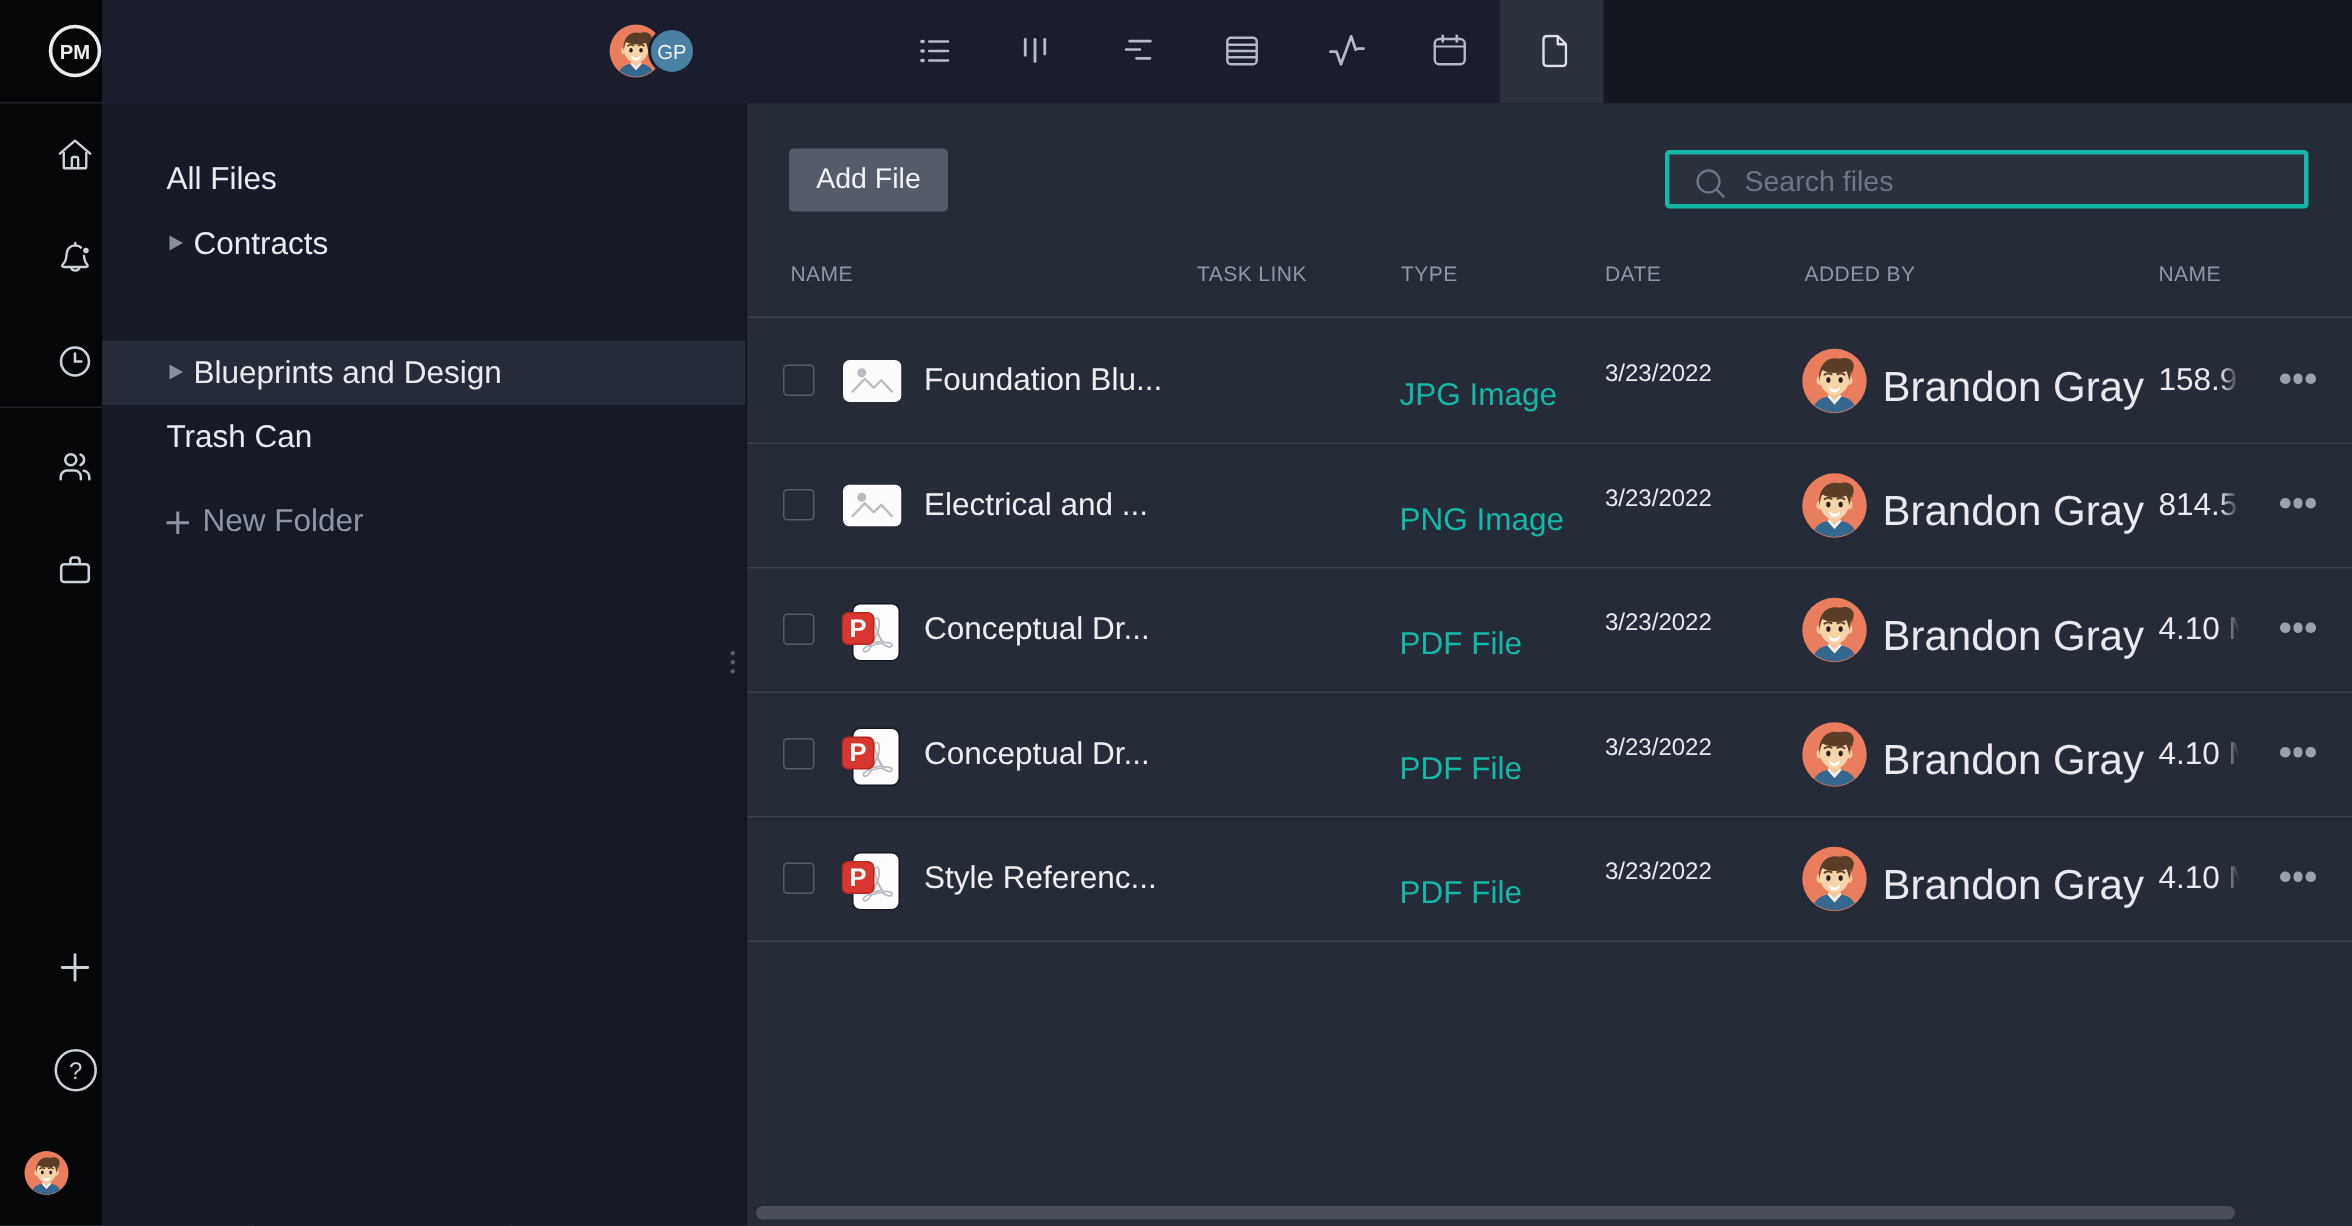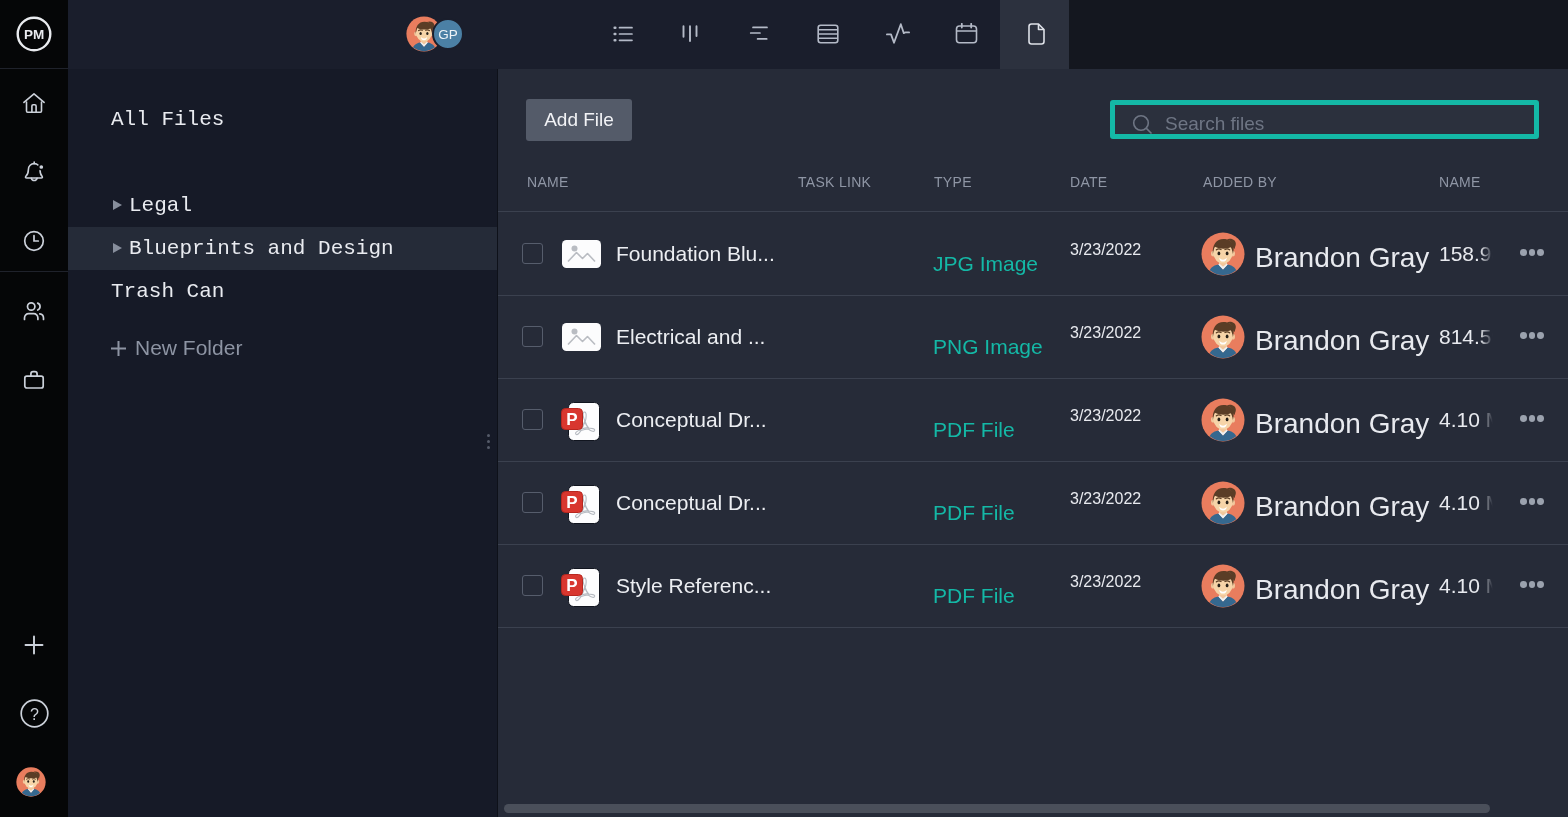--- a/index.html
+++ b/index.html
@@ -8,39 +8,39 @@
   #stage { position:relative; width:1568px; height:817px; }
 
   
   #topbar { left:68px; top:0; width:1500px; height:69px; background:#1a1e2c; }
   #title { position:absolute; left:25px; top:19px; font-size:27px; color:#c3c9d5; letter-spacing:1.8px; }
   #activetab { position:absolute; left:932px; top:0; width:69px; height:69px; background:#2c313e; }
   .tbicon { position:absolute; top:23px; color:#b4bac7; }
 
   
   #sidebar { left:0; top:0; width:68px; height:817px; background:#050607; z-index:5; }
-  .sideicon { position:absolute; left:0; width:68px; display:flex; align-items:center; justify-content:center; color:#ccd1da; }
+  .sideicon { position:absolute; left:16px; width:68px; display:flex; align-items:center; justify-content:center; color:#ccd1da; }
   #sidebar .sep { position:absolute; left:0; width:68px; height:1px; background:#1f222b; }
 
   
   #leftpanel { left:68px; top:69px; width:430px; height:748px; background:#161a27; }
   #lpline { left:497px; top:69px; width:1px; height:748px; background:#0e1119; z-index:4; }
   .navitem { position:absolute; left:0; width:430px; height:43px; line-height:43px; color:#e9ebf0; font-size:21px; }
-  .navlabel { position:absolute; left:43px; top:0;font-family:Liberation Mono, monospace; }
+  .navlabel { position:absolute; left:43px; top:0; }
   .tri { position:absolute; left:45px; top:16px; width:0; height:0; border-left:9px solid #878e9c; border-top:5.5px solid transparent; border-bottom:5.5px solid transparent; }
   #highlight { position:absolute; left:0; top:158px; width:430px; height:43px; background:#252b38; }
   #newfolder { position:absolute; left:42px; top:267px; color:#8d94a3; font-size:21px; height:24px; white-space:nowrap; }
   #newfolder .nftxt { position:absolute; left:25px; top:0; white-space:nowrap; }
   #draghandle { position:absolute; left:419px; top:365px; }
   #draghandle i { display:block; width:3px; height:3px; border-radius:50%; background:#555b69; margin-bottom:3px; }
 
   
   #main { left:498px; top:69px; width:1070px; height:748px; background:#262b38; }
   #addfile { position:absolute; left:28px; top:30px; width:106px; height:42px; background:#545b69; color:#f2f3f6; font-size:19px; border-radius:3px; display:flex; align-items:center; justify-content:center; }
-  #search { position:absolute; left:612px; top:31px; width:429px; height:39px; background:#2b303d; border:5px solid #14b8a6; border-radius:3px; }
+  #search { position:absolute; left:612px; top:31px; width:429px; height:39px; background:#2b303d; border:3px solid #14b8a6; border-radius:3px; }
   #search .ph { position:absolute; left:50px; top:8px; font-size:19px; color:#6e7584; }
   #search svg { position:absolute; left:16px; top:8px; }
 
   .hdr { position:absolute; top:9px; font-size:14px; color:#8f96a5; letter-spacing:0.3px; }
   #thead { position:absolute; left:0; top:96px; width:1070px; height:47px; border-bottom:1px solid #3b414f; }
 
   .row { position:absolute; left:0; width:1070px; height:83px; border-bottom:1px solid #3b414f; }
   .cb { position:absolute; left:24px; top:30px; width:21px; height:21px; border:1.5px solid #565d6c; border-radius:3px; }
   .fname { position:absolute; left:118px; top:29px; font-size:21px; color:#eceef2; }
   .ftype { position:absolute; left:435px; top:39px; font-size:21px; color:#14b8a6; }
@@ -193,23 +193,23 @@
           <use href="#boy"></use>
         </svg>
     </div>
   </div>
 
   <div id="leftpanel" class="abs">
     <div id="highlight"></div>
     <div class="navitem" style="top:29px">
         <span class="navlabel">All Files</span>
       </div>
-    <div class="navitem" style="top:115px">
+    <div class="navitem" style="top:72px">
         <span class="tri"></span>
-        <span class="navlabel" style="left:61px">Legal</span>
+        <span class="navlabel" style="left:61px">Contracts</span>
       </div>
     <div class="navitem" style="top:158px">
         <span class="tri"></span>
         <span class="navlabel" style="left:61px">Blueprints and Design</span>
       </div>
     <div class="navitem" style="top:201px">
         <span class="navlabel">Trash Can</span>
       </div>
     <div id="newfolder">
         <svg width="17" height="17" viewBox="0 0 17 17" style="position:absolute;top:4px;left:0">

